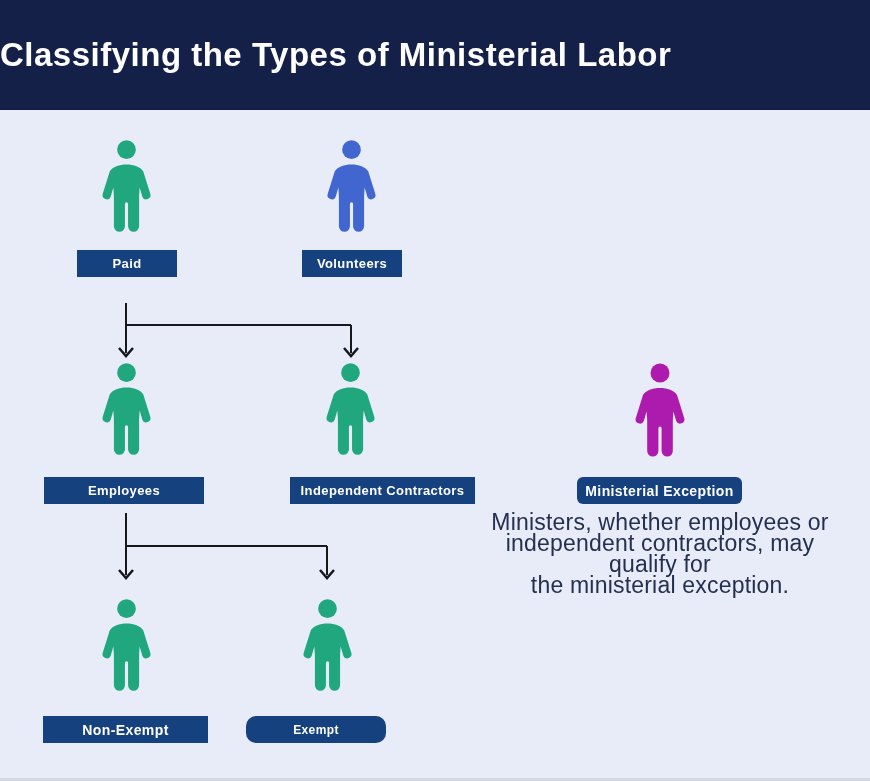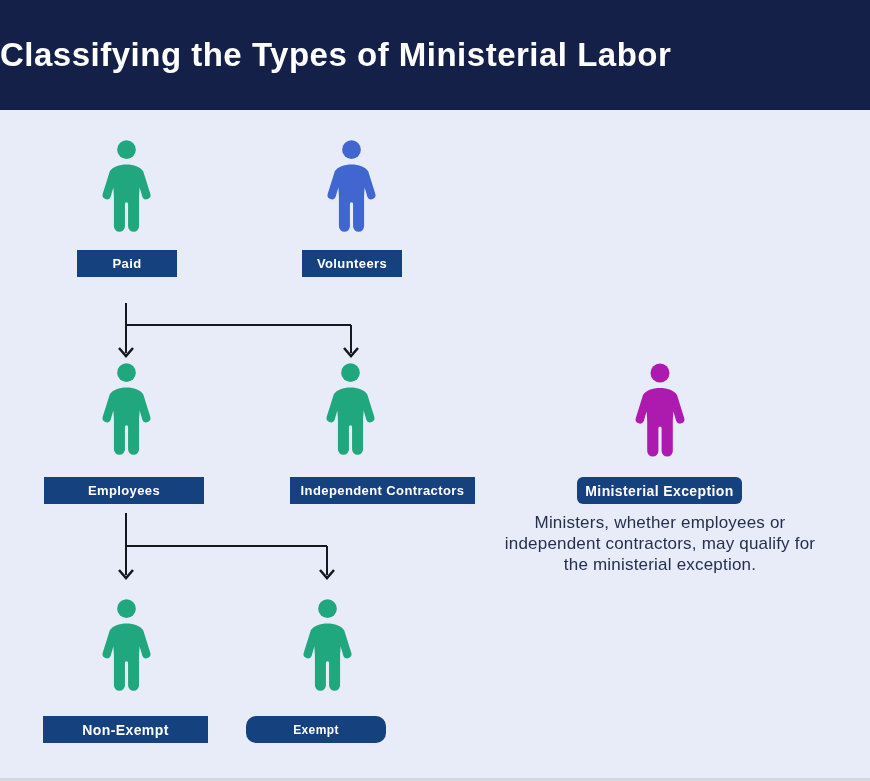--- a/index.html
+++ b/index.html
@@ -56,21 +56,21 @@
     white-space: nowrap;
   }
 
   .note {
     position: absolute;
     left: 474px;
     top: 512px;
     width: 372px;
     text-align: center;
     color: #25304F;
-    font-size: 17px;
+    font-size: 23px;
     line-height: 21px;
     letter-spacing: 0.2px;
   }
 
   .bottom-strip {
     position: absolute;
     left: 0; bottom: 0;
     width: 870px; height: 3px;
     background: #D3D8E0;
   }

